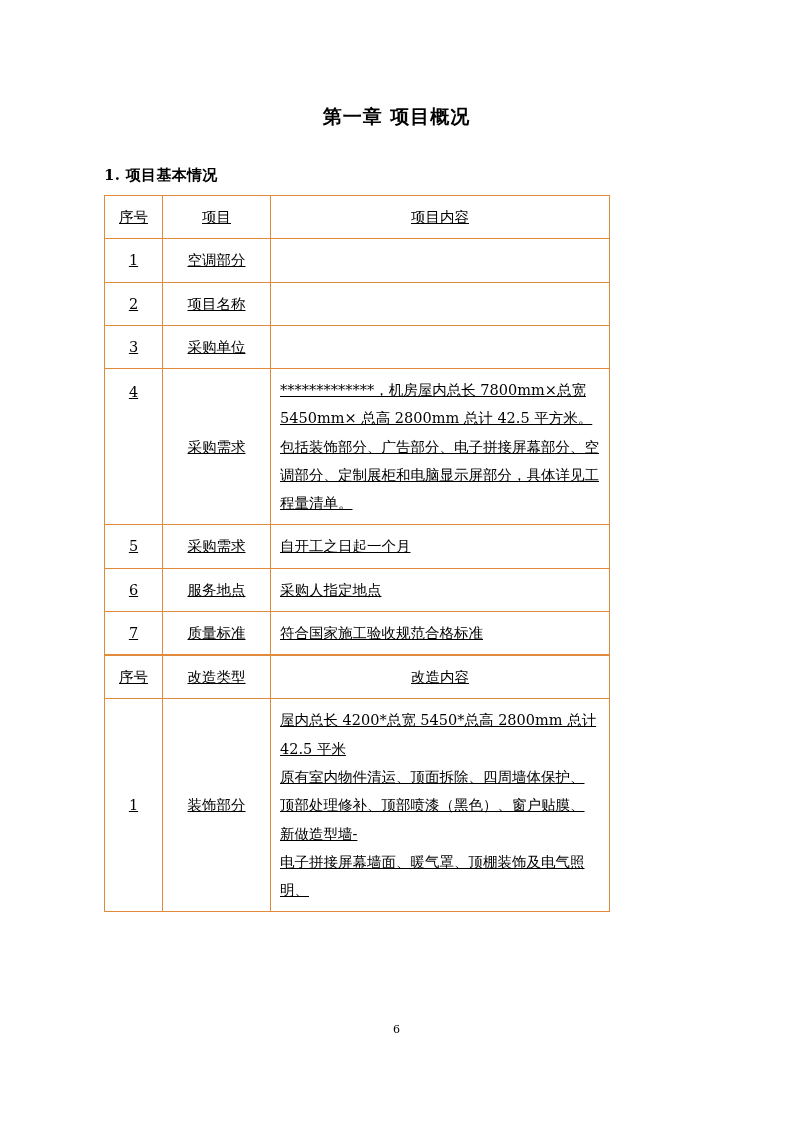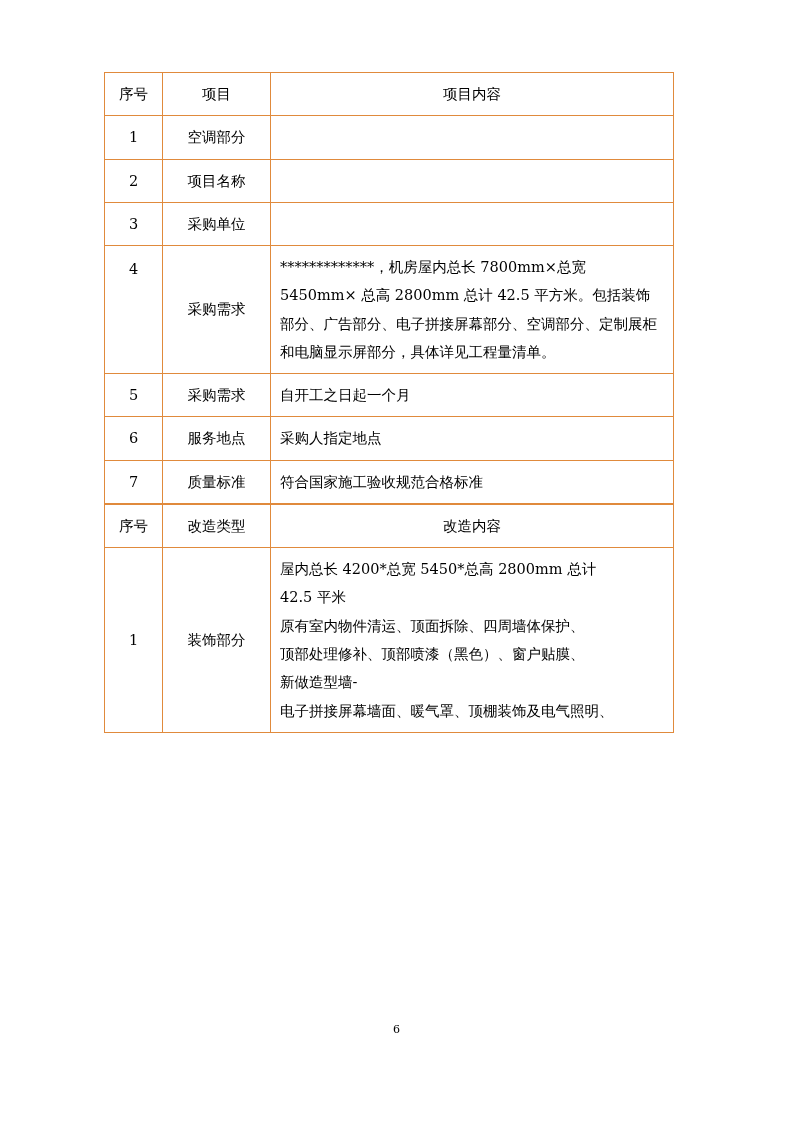--- a/index.html
+++ b/index.html
@@ -36,22 +36,23 @@
     margin-top: 36px;
     margin-bottom: 10px;
     letter-spacing: 0.3px;
   }
   .section-heading.second {
     margin-top: 16px;
     margin-bottom: 9px;
   }
   table.doc-table {
     border-collapse: collapse;
-    width: 570px;
+    width: 506px;
     table-layout: fixed;
+    text-decoration: underline;
   }
   table.doc-table td {
     border: 1px solid #E08A3C;
     padding: 7px 9px;
     font-size: 14.5px;
     line-height: 1.95;
     vertical-align: middle;
     word-break: break-word;
   }
   .c-no { width: 58px; text-align: center; }
@@ -69,21 +70,23 @@
     text-align: center;
     font-size: 11px;
     font-family: "DejaVu Serif", "Liberation Serif", serif;
   }
 </style>
 </head>
 <body>
 
 <div class="page">
 
+  <div class="doc-title">第一章  项目概况</div>
 
+  <div class="section-heading">1. 项目基本情况</div>
 
   <table class="doc-table">
     <colgroup>
       <col class="c-no">
         <col class="c-item">
         <col class="c-content">
     </colgroup>
     <tbody>
       <tr class="hdr">
         <td class="c-no">序号</td>

